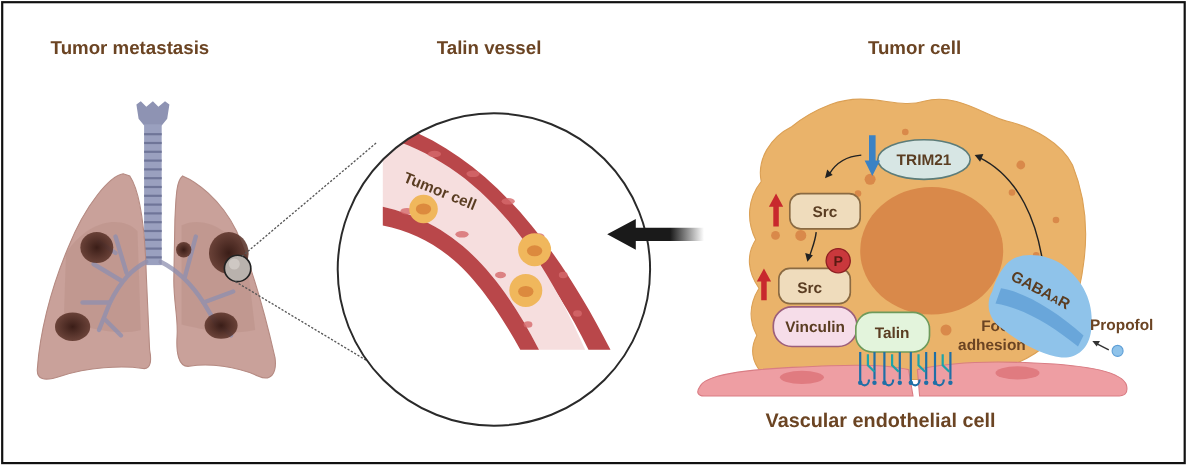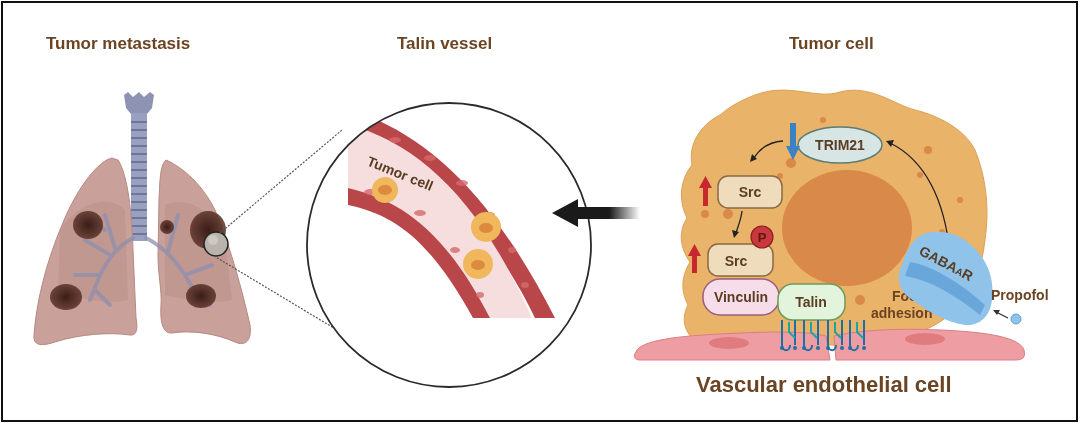--- a/index.html
+++ b/index.html
@@ -13,21 +13,21 @@
     .lbl { font-family: "Liberation Sans", sans-serif; font-weight: bold; fill: #5a3d22; }
   </style>
 </head>
 <body>
 
 <div class="frame"></div>
 
 <div class="title" style="left:46px; top:34px;">Tumor metastasis</div>
 <div class="title" style="left:397px; top:34px;">Talin vessel</div>
 <div class="title" style="left:789px; top:34px;">Tumor cell</div>
-<div class="title" style="left:696px; top:372px; font-size:22px;">Vascular endothelial cell</div>
+<div class="title" style="left:696px; top:372px; font-size:18px;">Vascular endothelial cell</div>
 
 <svg width="1080" height="423" viewBox="0 0 1080 423">
   <defs>
     <linearGradient id="arrowFade" x1="0" x2="1" y1="0" y2="0">
       <stop offset="0" stop-color="#1a1a1a"></stop>
       <stop offset="0.65" stop-color="#1a1a1a"></stop>
       <stop offset="1" stop-color="#1a1a1a" stop-opacity="0"></stop>
     </linearGradient>
     <clipPath id="circleClip">
         <circle cx="449" cy="245" r="142"></circle>

